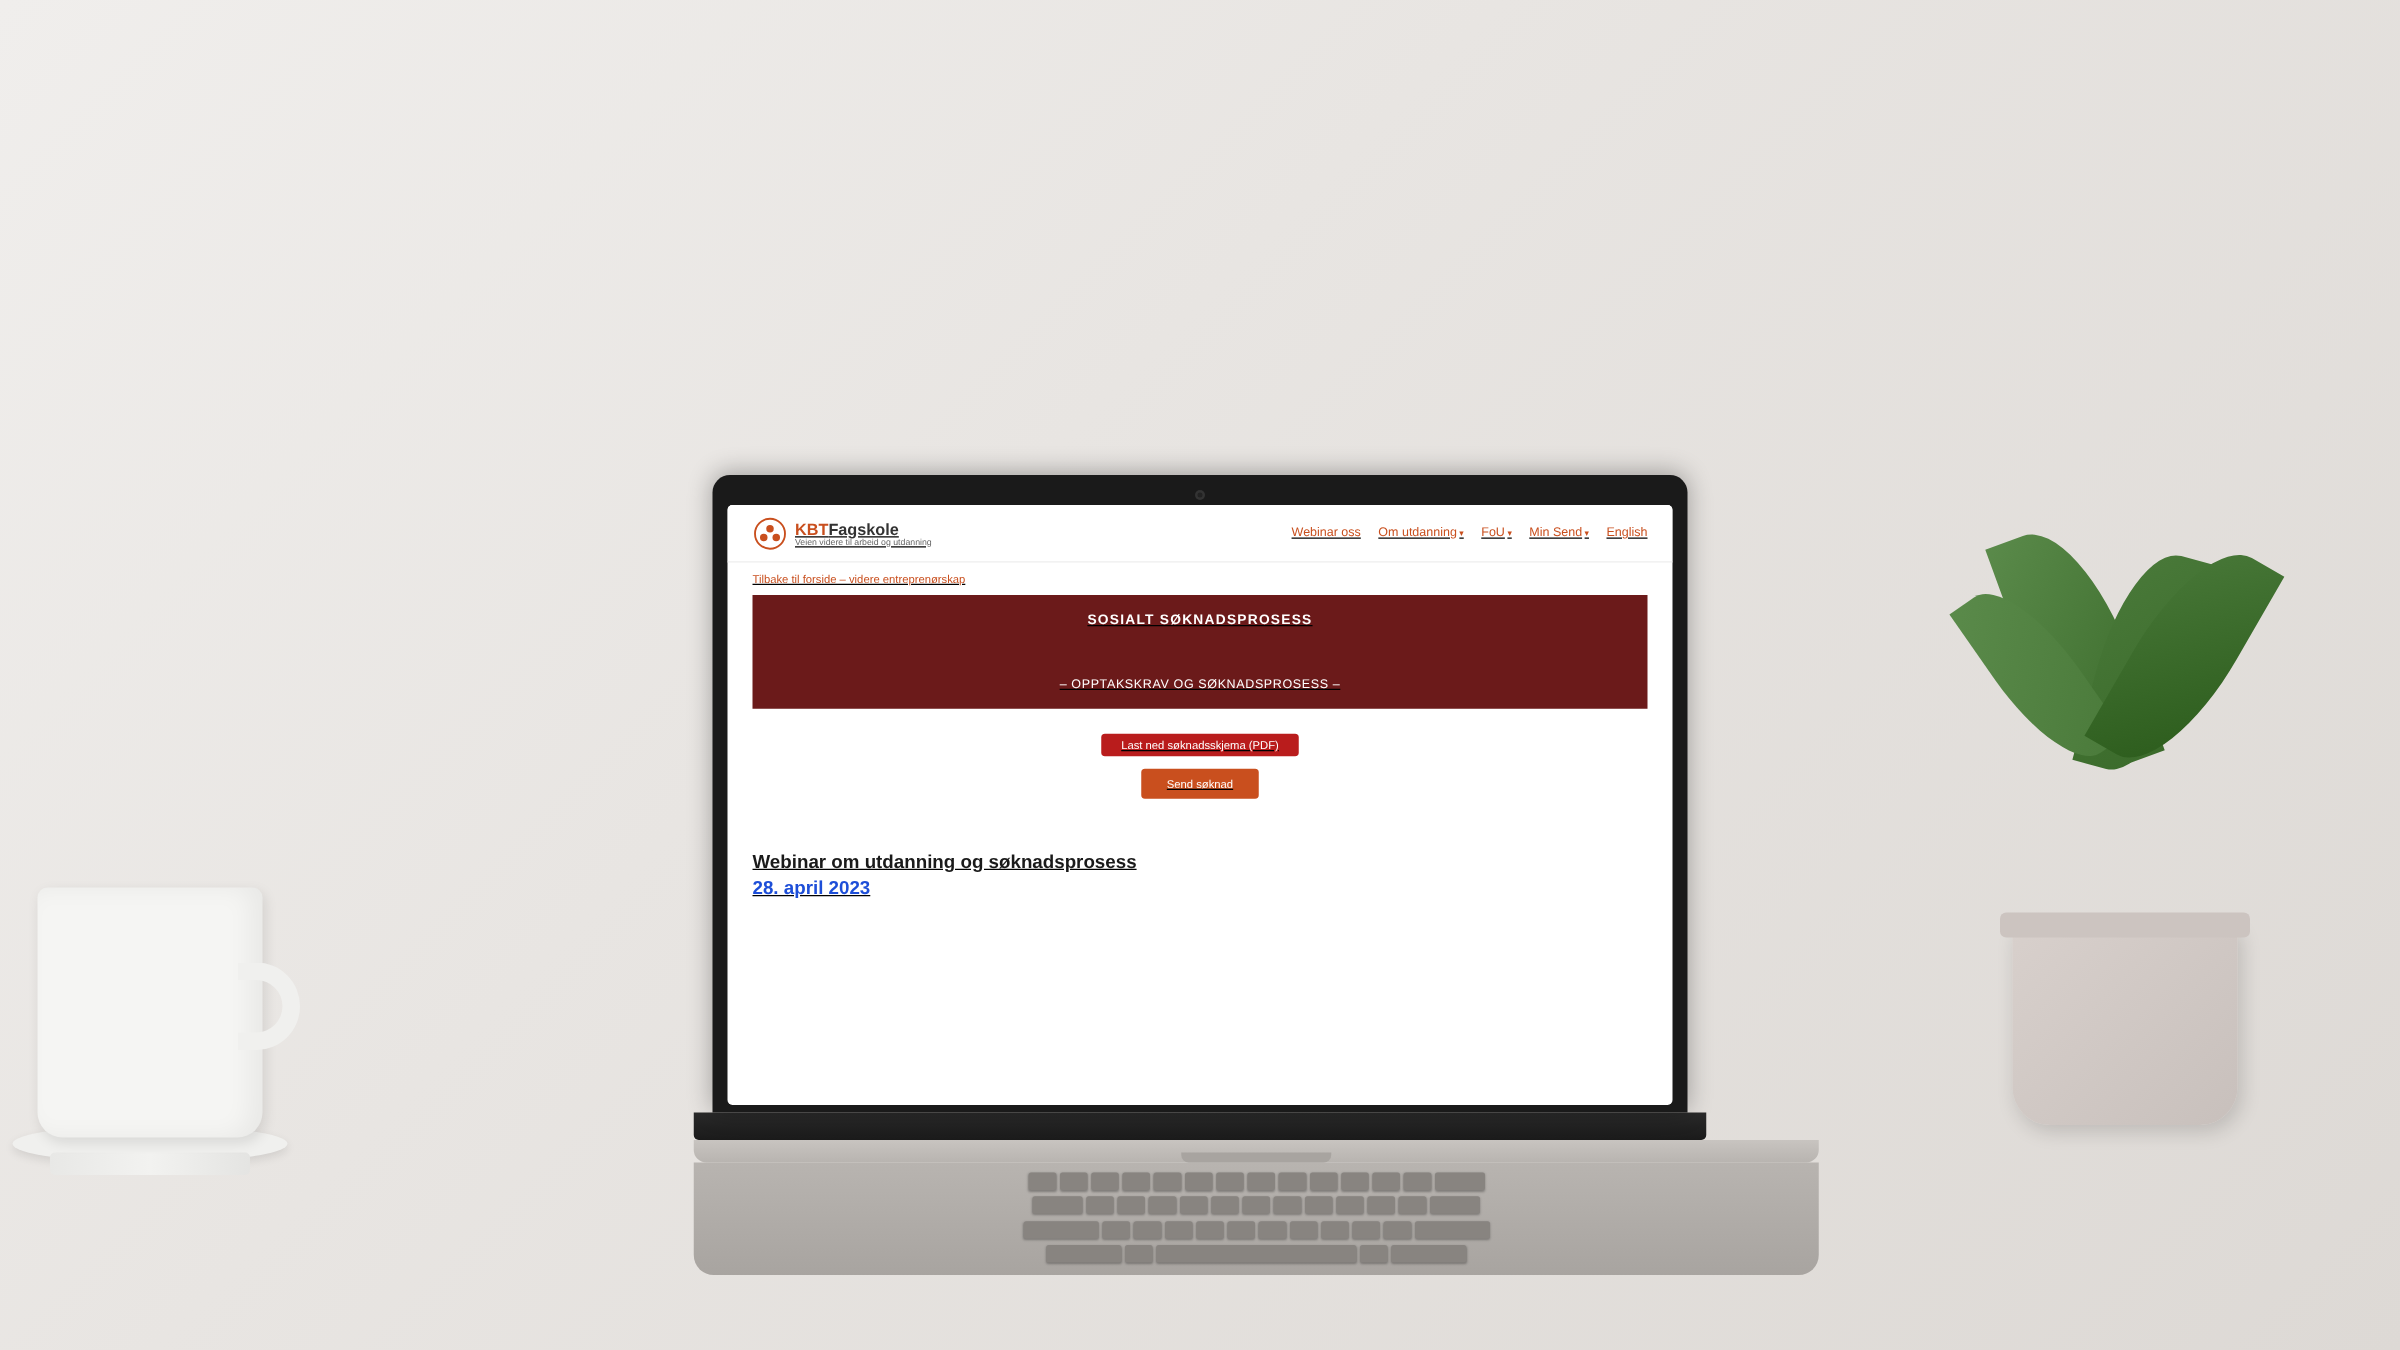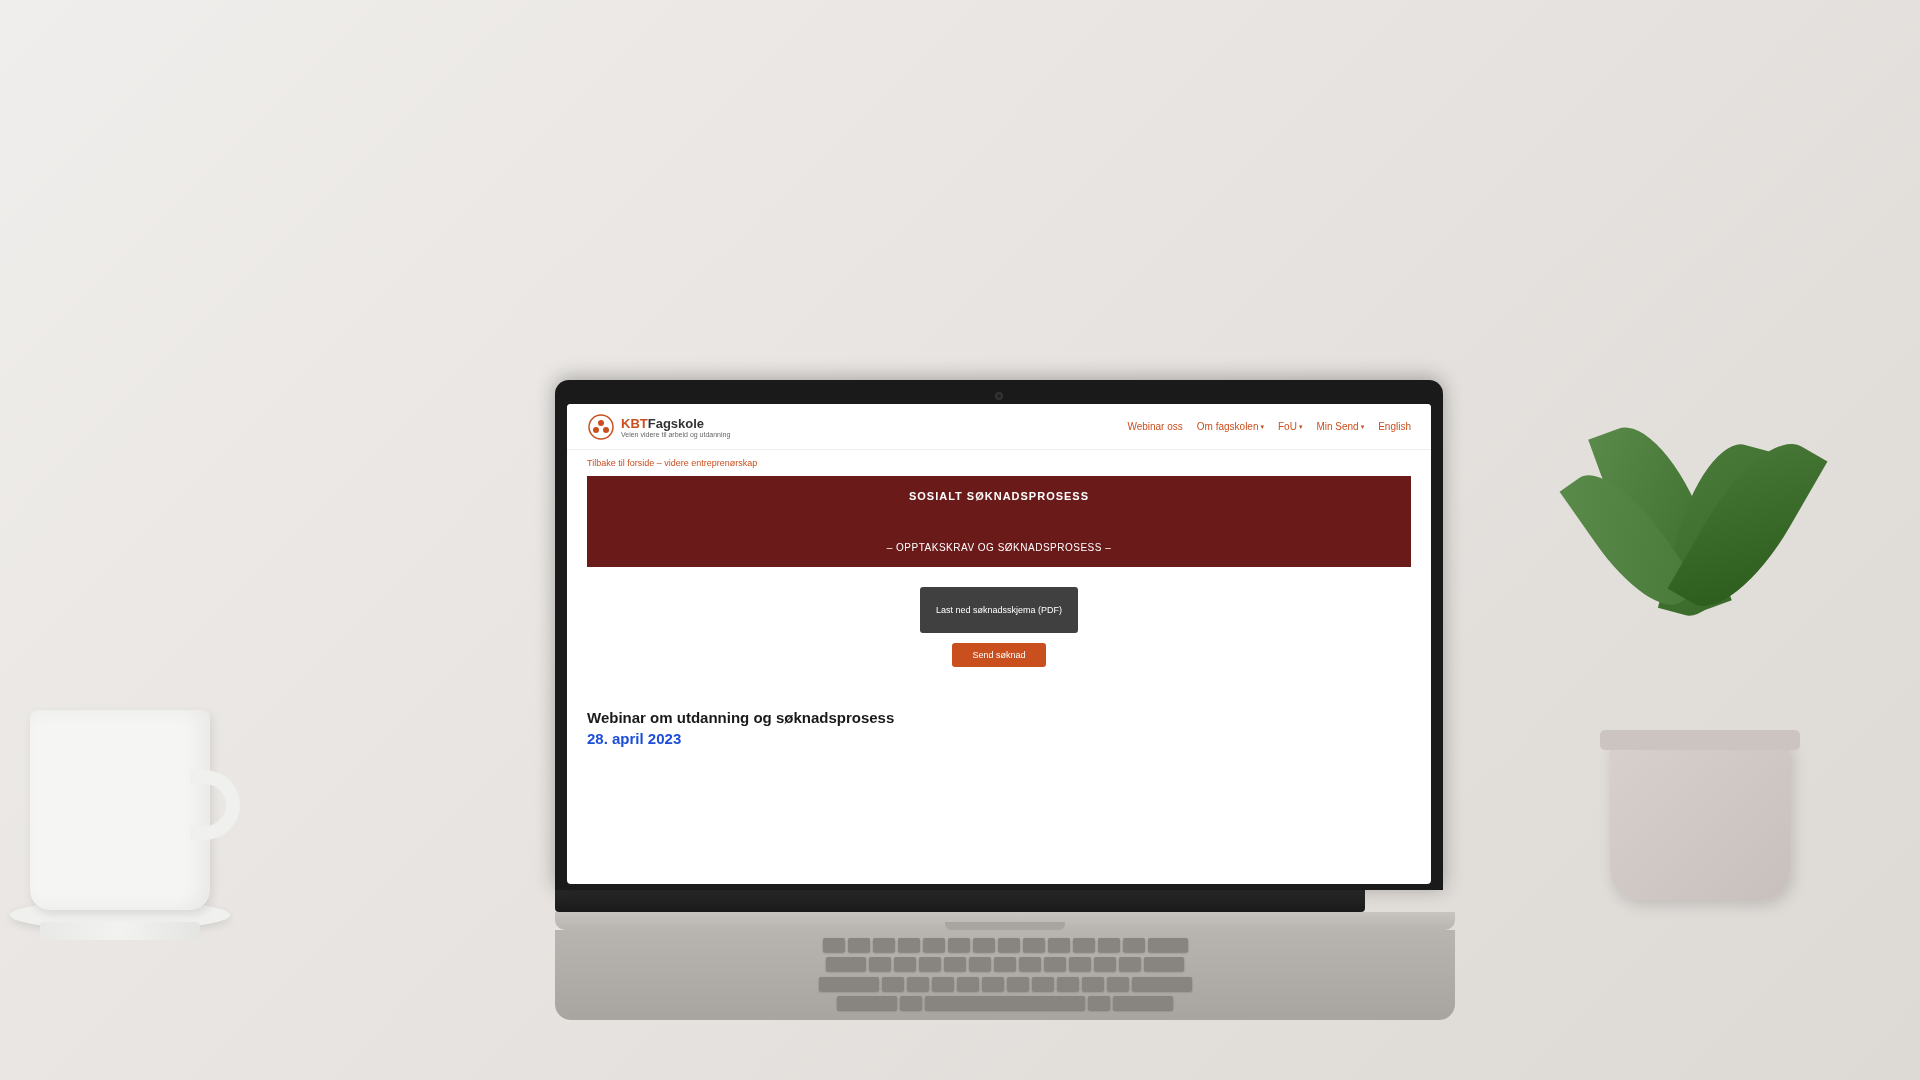--- a/index.html
+++ b/index.html
@@ -134,28 +134,29 @@
     
     .laptop-wrapper {
       position: absolute;
       left: 50%;
       transform: translateX(-50%);
       bottom: 60px;
       width: 810px;
     }
 
     .laptop-screen-outer {
-      width: 888px;
+      width: 780px;
       height: 510px;
       background: #1a1a1a;
       border-radius: 14px 14px 0 0;
       padding: 12px 12px 0 12px;
       margin: 0 auto;
       box-shadow: 0 -2px 20px rgba(0,0,0,0.3);
       position: relative;
+      text-decoration: underline;
     }
 
     .laptop-camera {
       width: 8px;
       height: 8px;
       background: #333;
       border-radius: 50%;
       margin: 0 auto 4px;
       position: relative;
     }
@@ -317,24 +318,24 @@
 
     .site-buttons {
       display: flex;
       flex-direction: column;
       align-items: center;
       gap: 10px;
       padding: 20px;
     }
 
     .btn-download {
-      background: #404040;
+      background: #b91c1c;
       color: white;
       border: none;
-      padding: 18px 16px;
+      padding: 4px 16px;
       font-size: 9px;
       border-radius: 3px;
       cursor: pointer;
     }
 
     .btn-send {
       background: #c94f1e;
       color: white;
       border: none;
       padding: 7px 20px;
@@ -401,21 +402,21 @@
             </div>
             <span class="logo-text-sub">Veien videre til arbeid og utdanning</span>
           </div>
         </div>
 
         <div class="nav-links">
           <a class="nav-link">
             <span>Webinar oss</span>
           </a>
           <a class="nav-link">
-            <span>Om fagskolen</span>
+            <span>Om utdanning</span>
             <span class="nav-chevron">▾</span>
           </a>
           <a class="nav-link">
             <span>FoU</span>
             <span class="nav-chevron">▾</span>
           </a>
           <a class="nav-link">
             <span>Min Send</span>
             <span class="nav-chevron">▾</span>
           </a>

